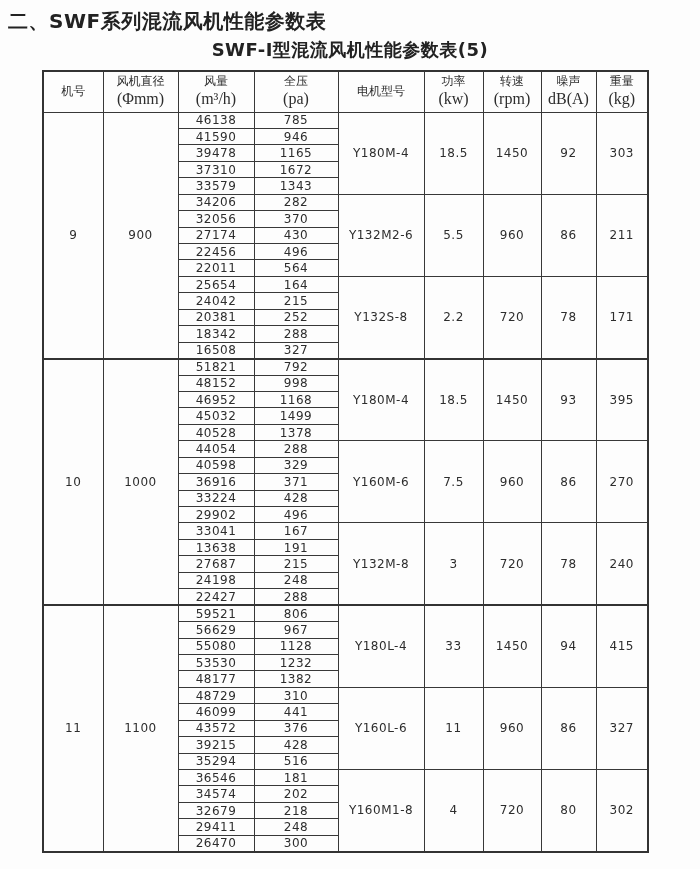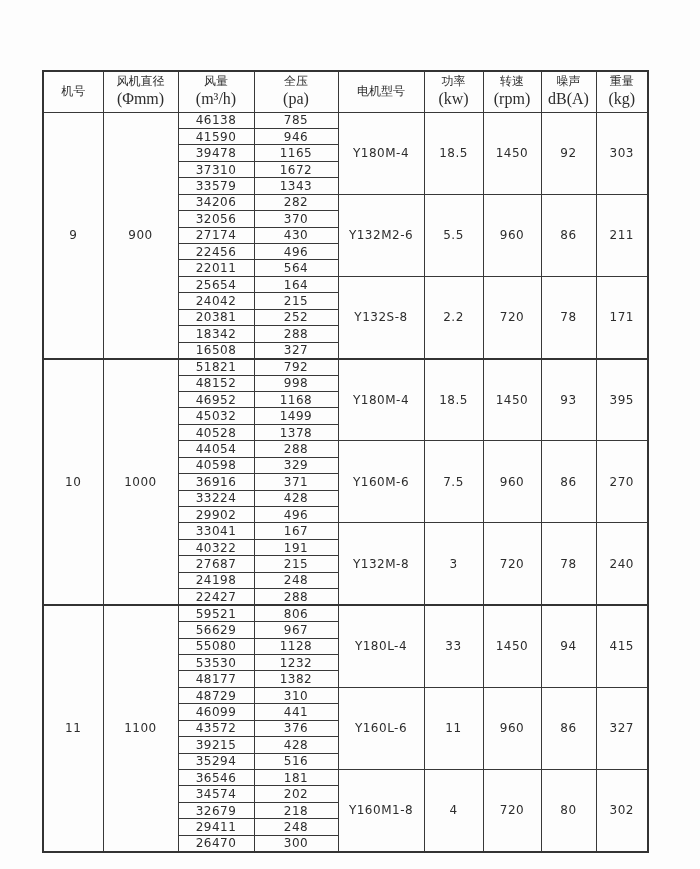--- a/index.html
+++ b/index.html
@@ -61,20 +61,22 @@
     letter-spacing: 0.5px;
   }
   .hdr-l2 { font-size: 16px; }
   .group-top td { border-top: 2px solid #333; }
   .cell-num { letter-spacing: 0.6px; }
 </style>
 </head>
 <body>
 
 <div class="page">
+  <div class="title">二、SWF系列混流风机性能参数表</div>
+  <div class="subtitle">SWF-I型混流风机性能参数表(5)</div>
   <table class="spec-table">
     <colgroup id="colgroup">
         <col style="width: 60px;">
         <col style="width: 75px;">
         <col style="width: 76px;">
         <col style="width: 84px;">
         <col style="width: 86px;">
         <col style="width: 59px;">
         <col style="width: 58px;">
         <col style="width: 55px;">
@@ -251,21 +253,21 @@
         <tr>
           <td class="cell-num">33041</td>
           <td class="cell-num">167</td>
           <td rowspan="5" class="cell-num">Y132M-8</td>
           <td rowspan="5" class="cell-num">3</td>
           <td rowspan="5" class="cell-num">720</td>
           <td rowspan="5" class="cell-num">78</td>
           <td rowspan="5" class="cell-num">240</td>
         </tr>
         <tr>
-          <td class="cell-num">40322</td>
+          <td class="cell-num">13638</td>
           <td class="cell-num">191</td>
         </tr>
         <tr>
           <td class="cell-num">27687</td>
           <td class="cell-num">215</td>
         </tr>
         <tr>
           <td class="cell-num">24198</td>
           <td class="cell-num">248</td>
         </tr>

